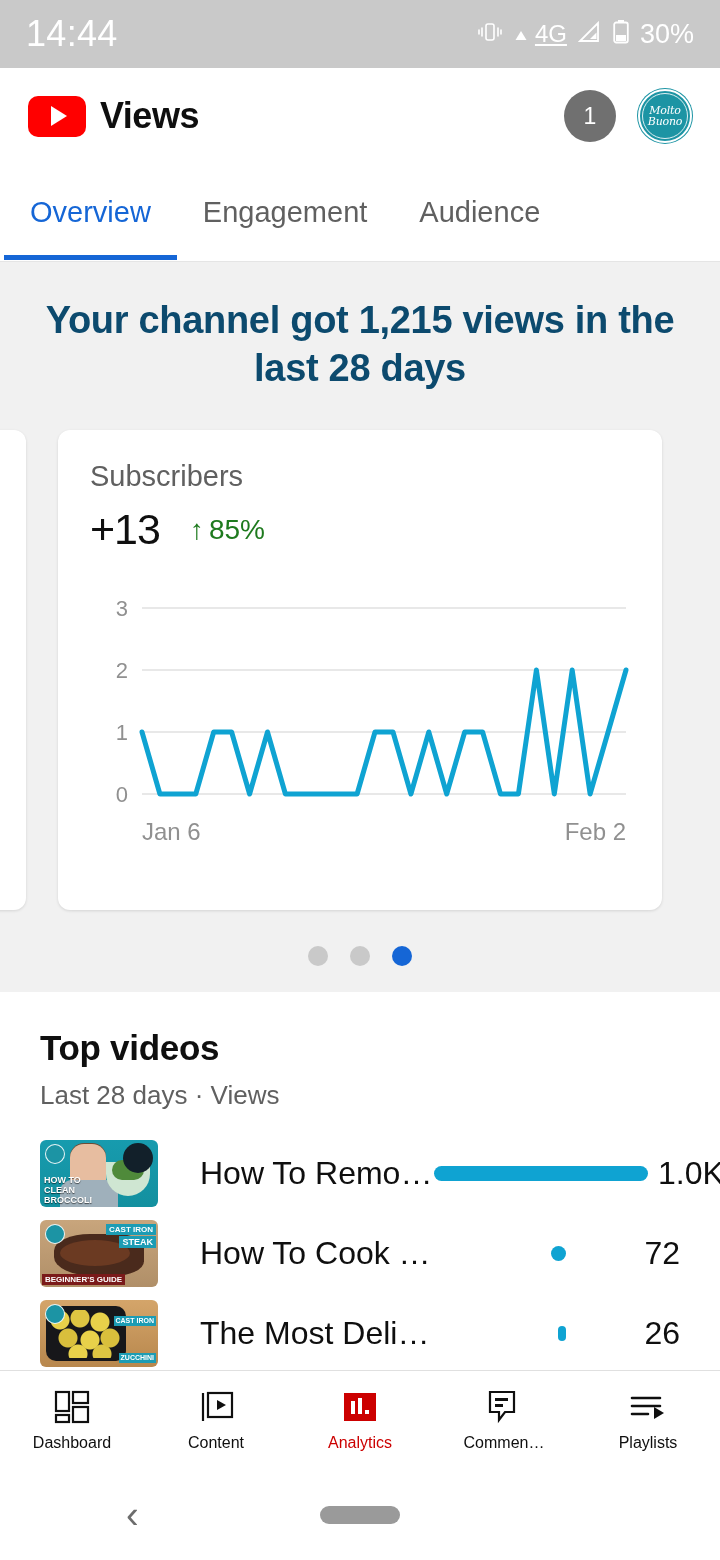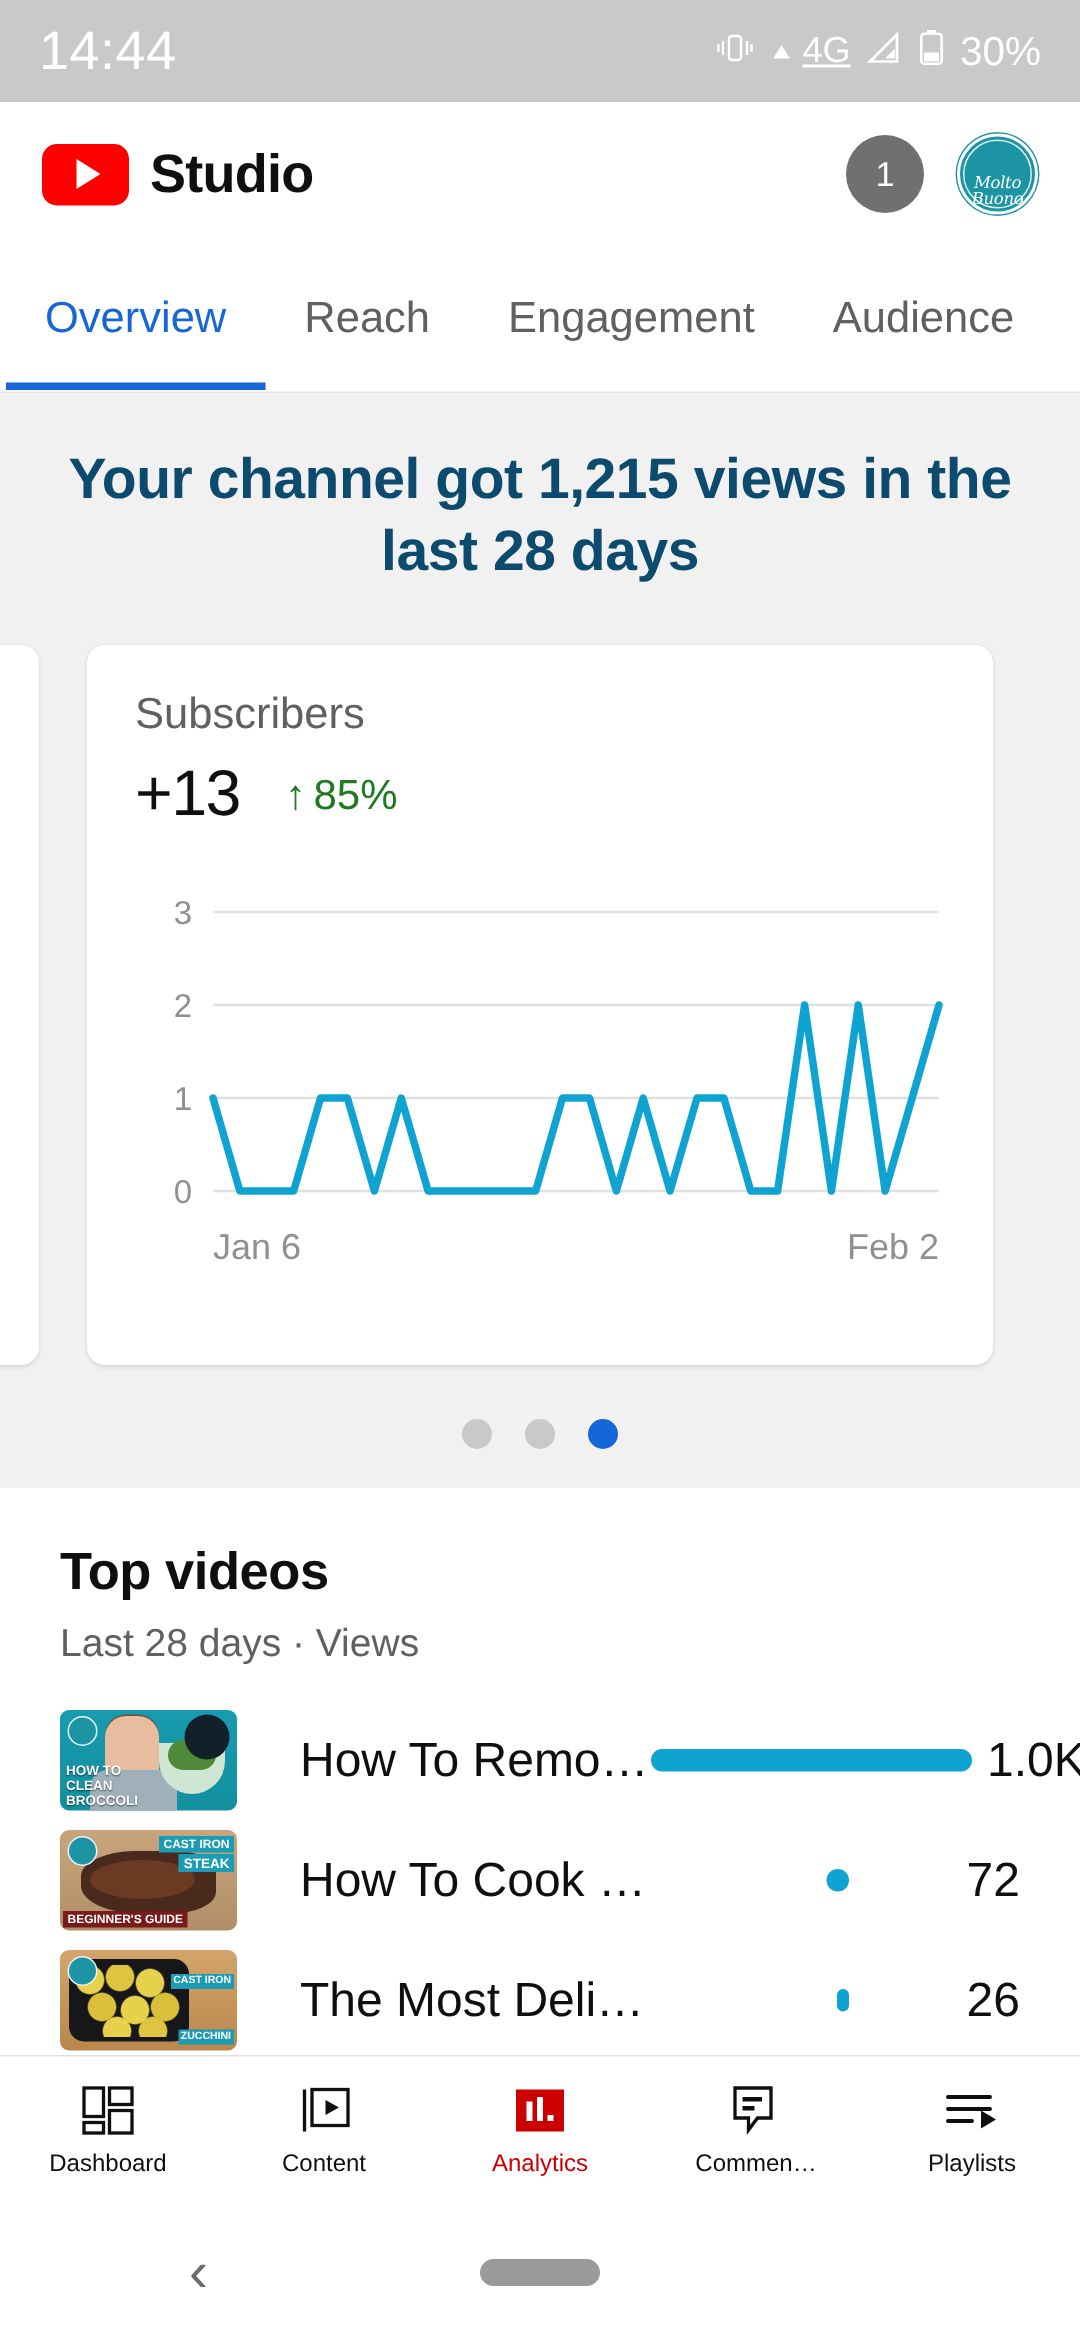--- a/index.html
+++ b/index.html
@@ -47,21 +47,21 @@
     width:52px; height:52px; border-radius:50%; background:#707070;
     color:#ffffff; font-size:23px; display:flex; align-items:center; justify-content:center;
   }
   .avatar {
     width:54px; height:54px; border-radius:50%; background:#1c94a4;
     border:2px solid #ffffff; display:flex; align-items:center; justify-content:center;
     overflow:hidden; box-shadow:0 0 0 1px #1c94a4;
   }
   .avatar-inner {
     width:46px; height:46px; border-radius:50%; border:1.5px solid rgba(255,255,255,.85);
-    display:flex; flex-direction:column; align-items:center; justify-content:flex-end;
+    display:flex; flex-direction:column; align-items:center; justify-content:center;
     color:#ffffff; font-family:"DejaVu Serif", serif; font-style:italic;
     font-size:11px; line-height:11px; letter-spacing:-.2px;
   }
 
   
   .tabs {
     height:98px; background:#ffffff; border-bottom:1px solid #e5e5e5;
     display:flex; align-items:flex-start; padding:0 4px;
   }
   .tab {
@@ -233,39 +233,36 @@
       </span>
       <span class="status-battery-text">30%</span>
     </div>
   </div>
 
   <div class="appbar">
     <div class="brand">
       <div class="yt-logo">
           <div class="tri"></div>
         </div>
-      <div class="brand-name">Studio</div>
+      <div class="brand-name">Views</div>
     </div>
     <div class="appbar-right">
       <div class="notif-badge">1</div>
       <div class="avatar">
         <div class="avatar-inner">
           <span>Molto</span>
           <span>Buono</span>
         </div>
       </div>
     </div>
   </div>
 
   <div class="tabs">
     <div class="tab active">
         <span>Overview</span>
-      </div>
-    <div class="tab">
-        <span>Reach</span>
       </div>
     <div class="tab">
         <span>Engagement</span>
       </div>
     <div class="tab">
         <span>Audience</span>
       </div>
   </div>
 
   <div class="carousel-wrap">

